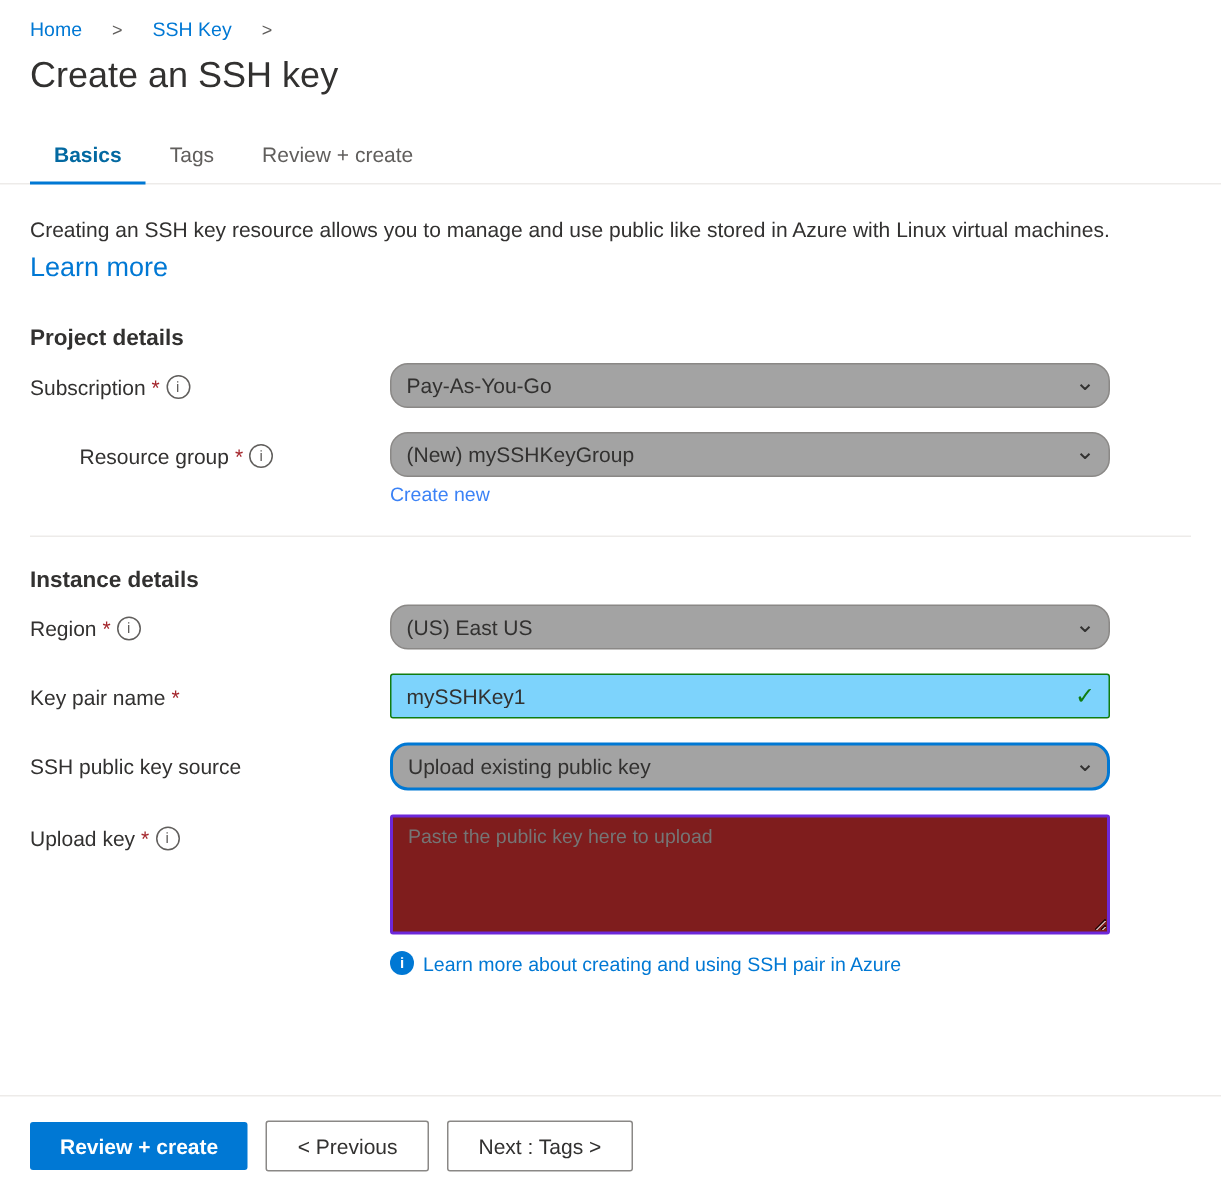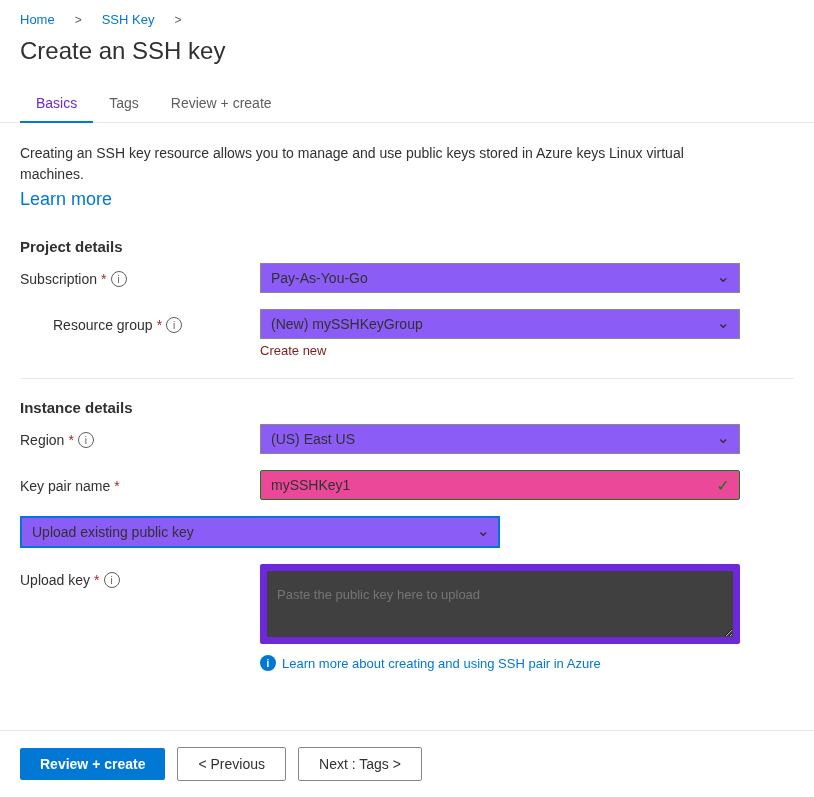--- a/index.html
+++ b/index.html
@@ -8,48 +8,48 @@
     .page-wrapper { max-width: 814px; min-height: 797px; position: relative; display: flex; flex-direction: column; }
 
     .breadcrumb { padding: 12px 20px 6px; font-size: 13px; color: #605e5c; display: flex; align-items: center; gap: 20px; }
     .breadcrumb a { color: #0078d4; text-decoration: none; }
     .breadcrumb-sep { color: #605e5c; font-size: 12px; }
 
     .page-title { padding: 4px 20px 20px; font-size: 24px; font-weight: 400; color: #323130; }
 
     .tabs-bar { padding: 0 20px; border-bottom: 1px solid #edebe9; display: flex; gap: 0; }
     .tab { padding: 10px 16px; cursor: pointer; font-size: 14px; color: #605e5c; border-bottom: 2px solid transparent; margin-bottom: -1px; }
-    .tab.active { color: #6d28d9; border-bottom: 2px solid #0078d4; font-weight: 400; }
+    .tab.active { color: #0369a1; border-bottom: 2px solid #0078d4; font-weight: 700; }
 
     .content-area { padding: 20px 20px; flex: 1; }
 
     .description { font-size: 14px; color: #323130; margin-bottom: 4px; max-width: 720px; line-height: 1.5; }
     .learn-more { color: #0078d4; font-size: 18px; text-decoration: none; display: inline-block; margin-bottom: 20px; }
 
     .section-title { font-size: 15px; font-weight: 600; color: #323130; margin-bottom: 8px; margin-top: 8px; }
     .section-desc { font-size: 13px; color: #605e5c; margin-bottom: 20px; max-width: 720px; line-height: 1.5; }
 
     .form-row { display: flex; align-items: flex-start; margin-bottom: 16px; }
     .form-label { width: 240px; min-width: 240px; font-size: 14px; color: #323130; padding-top: 8px; display: flex; align-items: center; gap: 4px; }
     .form-label .required { color: #a4262c; }
     .info-icon { width: 16px; height: 16px; border-radius: 50%; border: 1px solid #605e5c; display: inline-flex; align-items: center; justify-content: center; font-size: 10px; color: #605e5c; cursor: pointer; flex-shrink: 0; }
 
     .form-control-wrap { flex: 1; max-width: 480px; }
 
-    .select-control { width: 100%; padding: 6px 32px 6px 10px; border: 1px solid #8a8886; border-radius: 0; font-size: 14px; color: #323130; background: #8b5cf6; appearance: none; -webkit-appearance: none; cursor: pointer; position: relative; }
+    .select-control { width: 100%; padding: 6px 32px 6px 10px; border: 1px solid #8a8886; border-radius: 12px; font-size: 14px; color: #323130; background: #a3a3a3; appearance: none; -webkit-appearance: none; cursor: pointer; position: relative; }
     .select-wrapper { position: relative; }
     .select-wrapper::after { content: '⌄'; position: absolute; right: 10px; top: 50%; transform: translateY(-60%); pointer-events: none; font-size: 16px; color: #323130; }
 
-    .input-control { width: 100%; padding: 6px 10px; border: 1px solid #8a8886; border-radius: 2px; font-size: 14px; color: #323130; background: #ec4899; }
+    .input-control { width: 100%; padding: 6px 10px; border: 1px solid #8a8886; border-radius: 2px; font-size: 14px; color: #323130; background: #7dd3fc; }
     .input-with-check { position: relative; }
     .input-with-check .check-icon { position: absolute; right: 10px; top: 50%; transform: translateY(-50%); color: #107c10; font-size: 16px; }
 
-    .create-new-link { color: #7f1d1d; font-size: 13px; text-decoration: none; display: inline-block; margin-top: 4px; }
-
-    .textarea-control { width: 100%; padding: 16px 10px; border: 7px solid #6d28d9; border-radius: 2px; font-size: 13px; color: #a19f9d; background: #404040; resize: vertical; min-height: 80px; font-family: inherit; }
+    .create-new-link { color: #3b82f6; font-size: 13px; text-decoration: none; display: inline-block; margin-top: 4px; }
+
+    .textarea-control { width: 100%; padding: 5px 10px; border: 2px solid #6d28d9; border-radius: 2px; font-size: 13px; color: #a19f9d; background: #7f1d1d; resize: vertical; min-height: 80px; font-family: inherit; }
 
     .learn-more-ssh { color: #0078d4; font-size: 13px; text-decoration: none; margin-top: 8px; display: flex; align-items: center; gap: 6px; }
     .info-circle-blue { width: 16px; height: 16px; background: #0078d4; border-radius: 50%; display: inline-flex; align-items: center; justify-content: center; color: #fff; font-size: 10px; font-weight: bold; flex-shrink: 0; }
 
     .divider { border: none; border-top: 1px solid #edebe9; margin: 20px 0; }
 
     .footer { padding: 16px 20px; border-top: 1px solid #edebe9; display: flex; align-items: center; gap: 12px; background: #fff; }
     .btn-primary { background: #0078d4; color: #fff; border: none; padding: 8px 20px; font-size: 14px; cursor: pointer; border-radius: 2px; font-weight: 600; }
     .btn-secondary { background: #fff; color: #323130; border: 1px solid #8a8886; padding: 8px 20px; font-size: 14px; cursor: pointer; border-radius: 2px; }
     .btn-outline { background: #fff; color: #323130; border: 1px solid #8a8886; padding: 8px 20px; font-size: 14px; cursor: pointer; border-radius: 2px; }
@@ -77,21 +77,21 @@
     <div class="tab">
       <span>Tags</span>
     </div>
     <div class="tab">
       <span>Review + create</span>
     </div>
   </div>
 
   <div class="content-area">
 
-    <p class="description">Creating an SSH key resource allows you to manage and use public keys stored in Azure keys Linux virtual machines.</p>
+    <p class="description">Creating an SSH key resource allows you to manage and use public like stored in Azure with Linux virtual machines.</p>
     <a href="#" class="learn-more">Learn more</a>
 
     
     <div>
       <div class="section-title">Project details</div>
 
       <div class="form-row">
         <div class="form-label">
           <span>Subscription</span>
           <span class="required">*</span>
@@ -156,20 +156,23 @@
         </div>
         <div class="form-control-wrap">
           <div class="input-with-check">
             <input type="text" class="input-control" style="border-color: rgb(16, 124, 16); padding-right: 32px;" value="mySSHKey1">
             <span class="check-icon">✓</span>
           </div>
         </div>
       </div>
 
       <div class="form-row">
+        <div class="form-label">
+          <span>SSH public key source</span>
+        </div>
         <div class="form-control-wrap">
           <div class="select-wrapper">
             <select class="select-control" style="border-color: #0078d4; border-width: 2px;">
               <option>Generate new key pair</option>
               <option>Use existing key stored in Azure</option>
               <option selected="">Upload existing public key</option>
             </select>
           </div>
         </div>
       </div>

